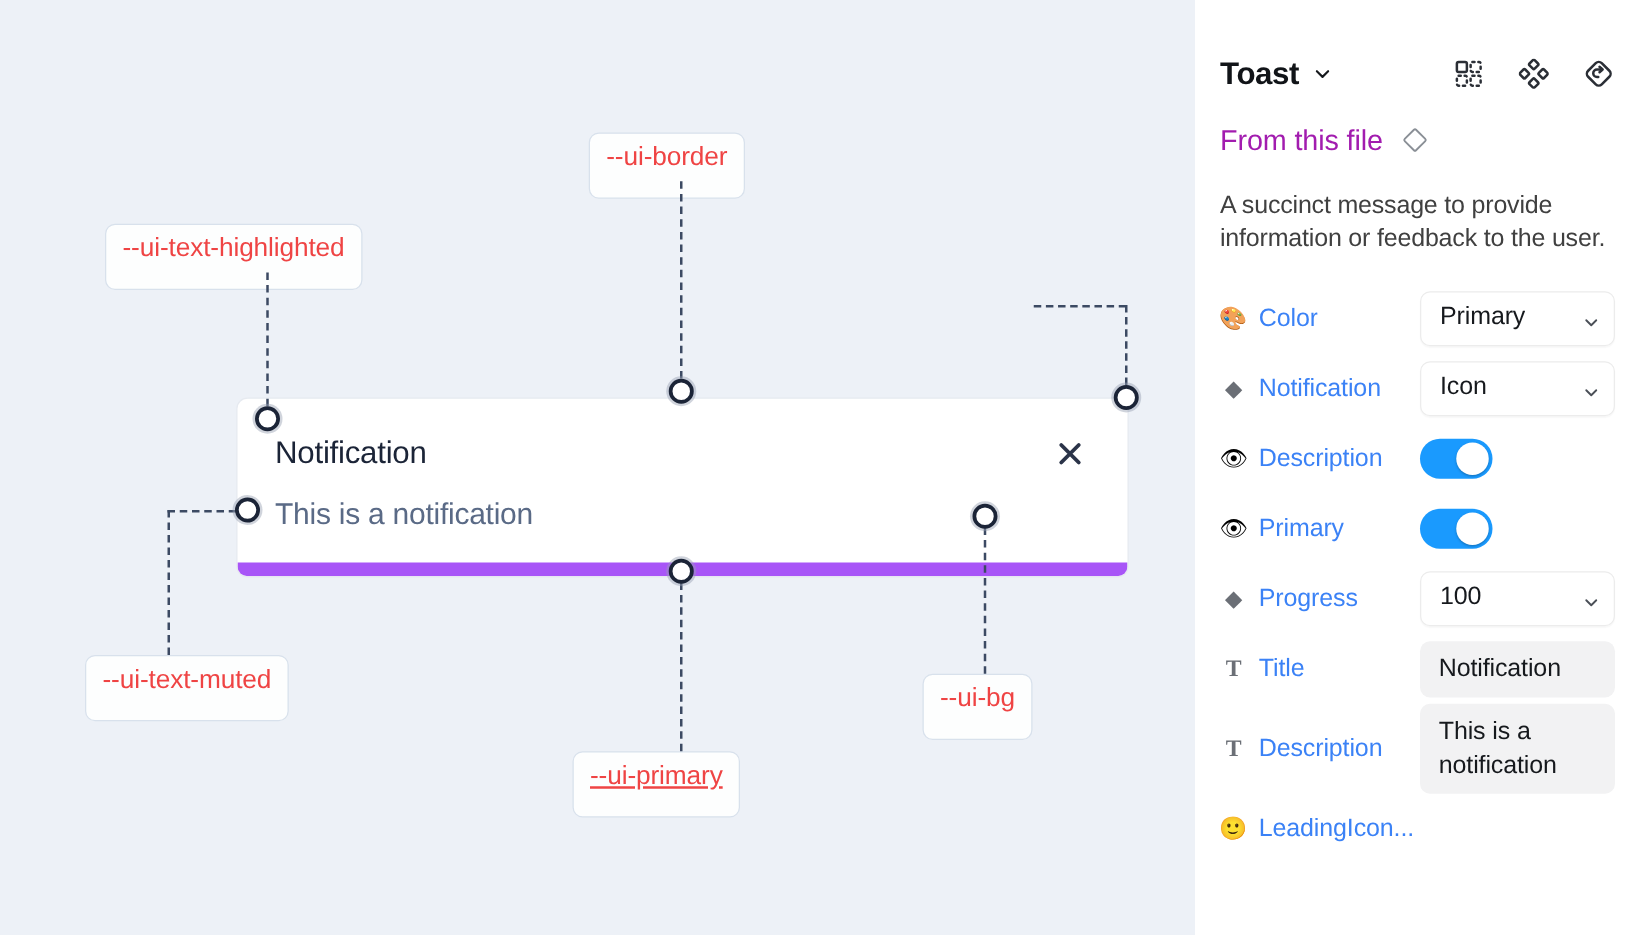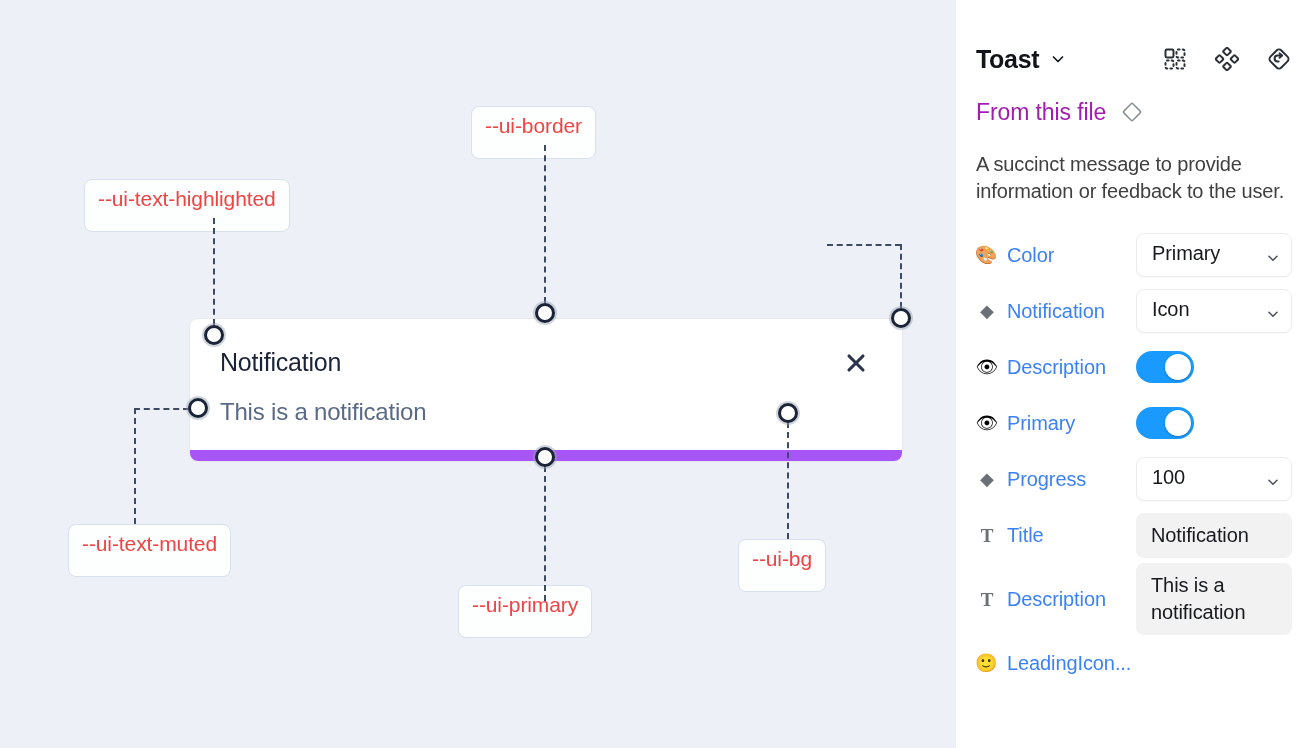--- a/index.html
+++ b/index.html
@@ -333,21 +333,21 @@
 
     <div class="pill" style="left:29px; top:524px;margin-left:39px;">--ui-text-muted</div>
     <div class="vline" style="left:134px; top:408px; height:116px;"></div>
     <div class="hline" style="left:134px; top:408px; width:55px;"></div>
     <div class="marker" style="left:188px; top:398px;"></div>
 
     <div class="pill" style="left:738px; top:539px;">--ui-bg</div>
     <div class="vline" style="left:787px; top:422px; height:117px;"></div>
     <div class="marker" style="left:778px; top:403px;"></div>
 
-    <div class="pill" style="left:458px; top:585px;">--ui-primary</div>
+    <div class="pill" style="left:458px; top:601px;text-decoration:underline;">--ui-primary</div>
     <div class="vline" style="left:544px; top:466px; height:135px;"></div>
     <div class="marker" style="left:535px; top:447px;"></div>
 
   </div>
 
   <div id="panel">
 
     <div class="panel-head">
       <span class="panel-title">Toast</span>
       <span class="title-caret">

